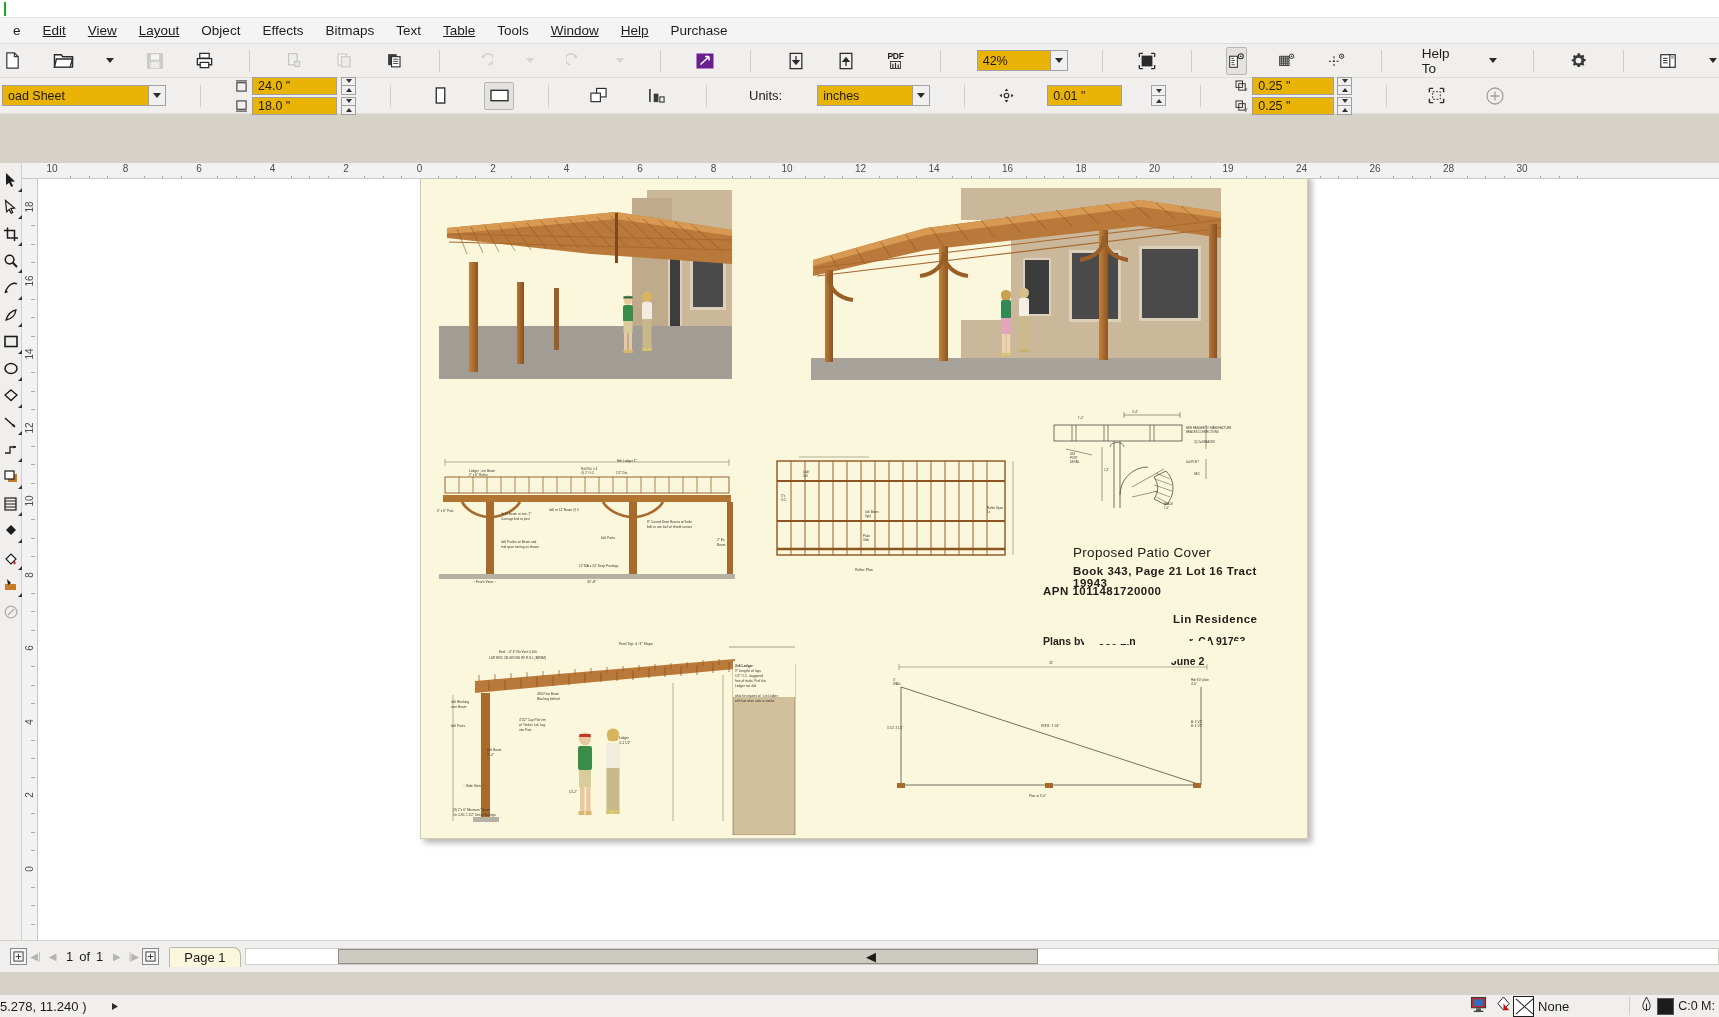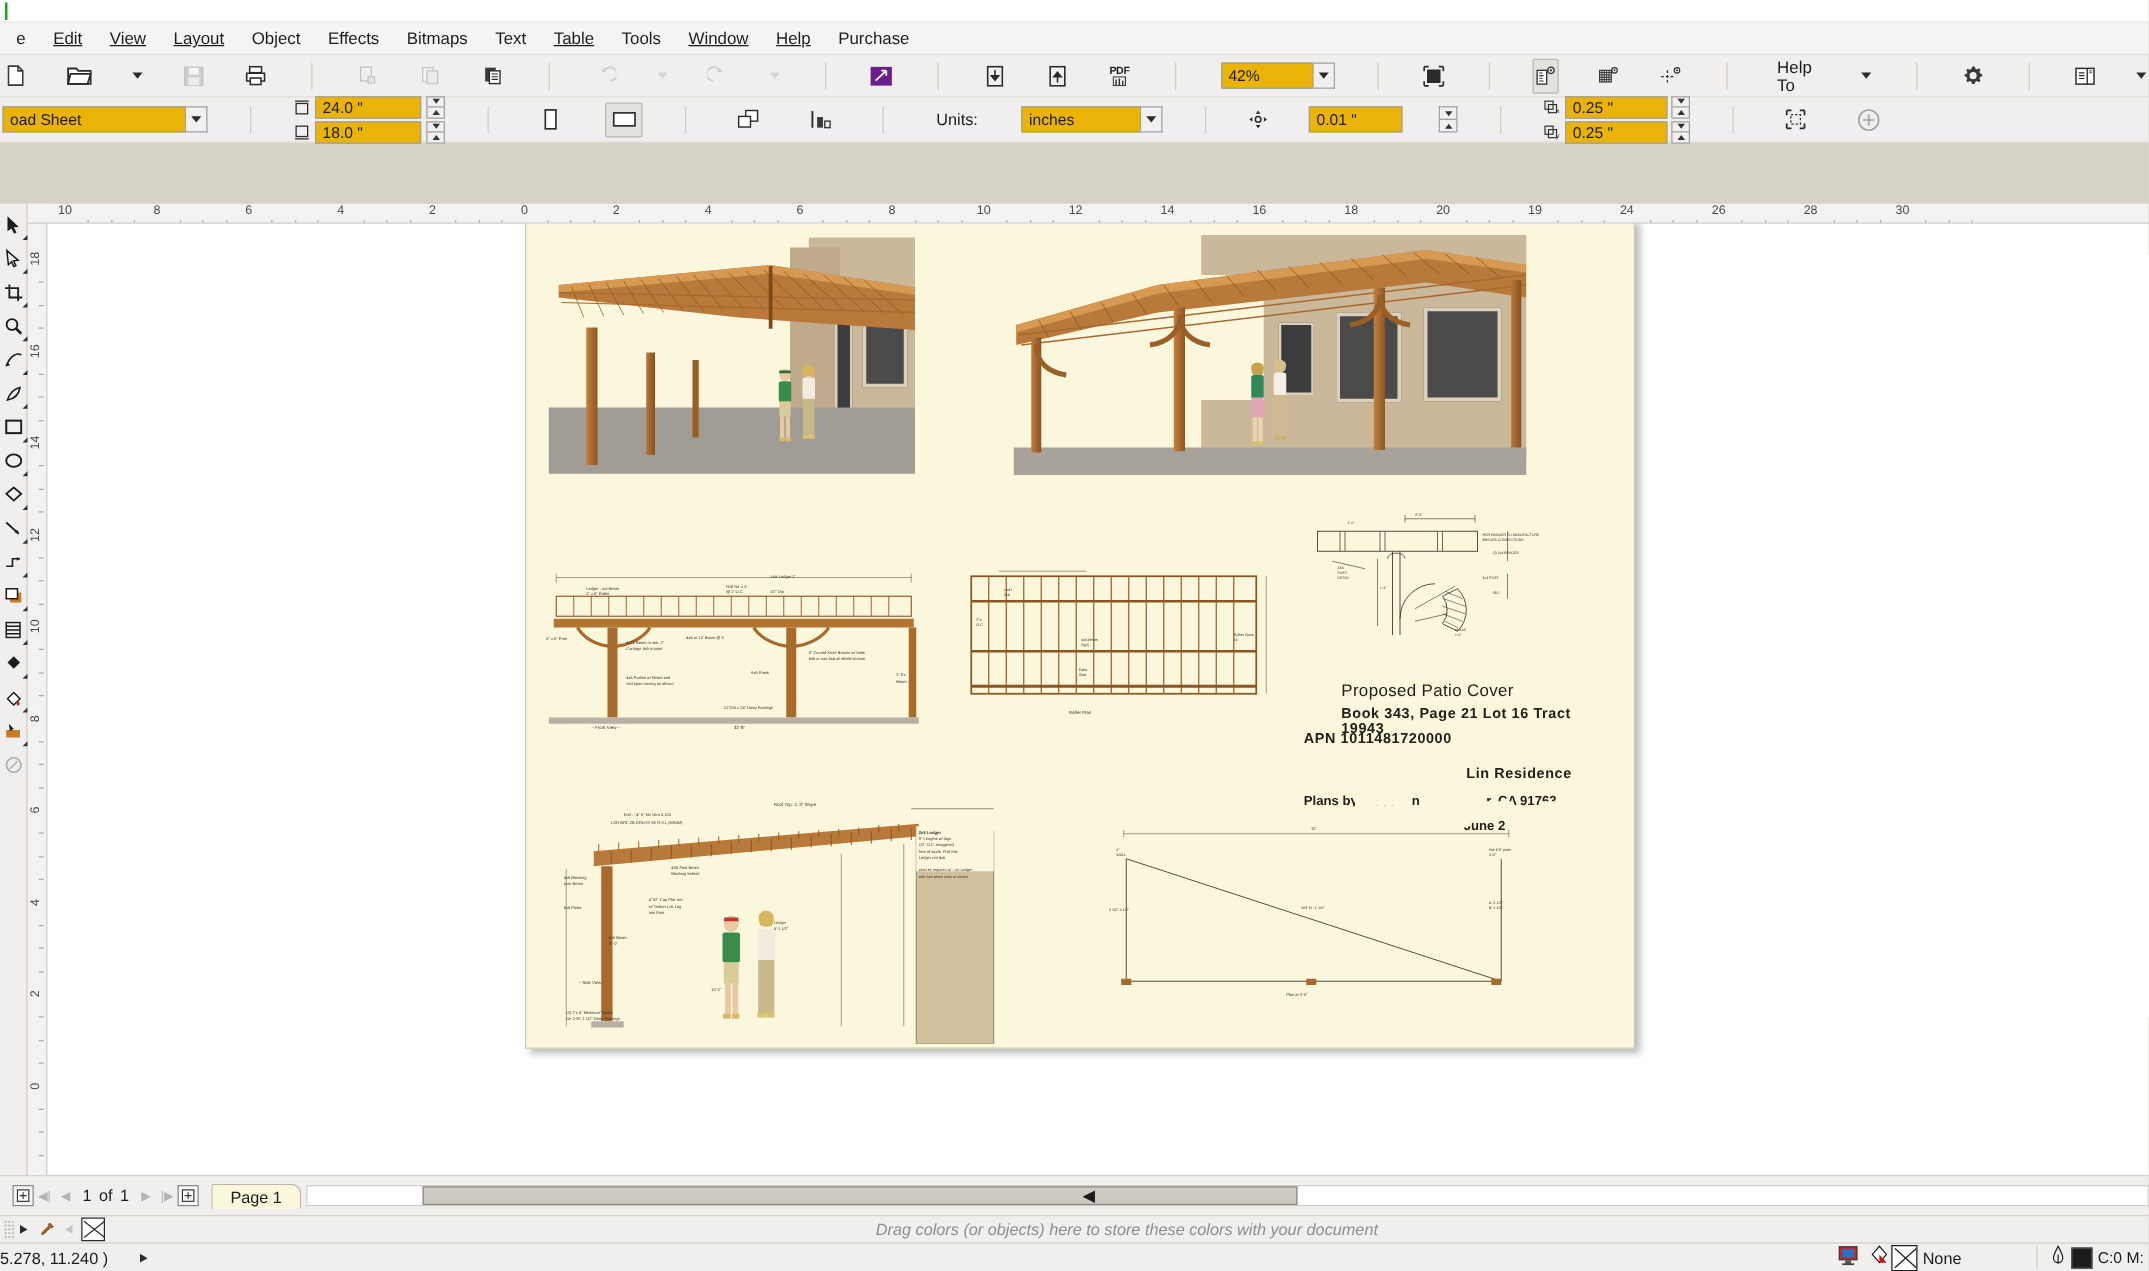--- a/index.html
+++ b/index.html
@@ -1270,40 +1270,20 @@
       <span>Page 1</span>
     </div>
     <div class="hscroll">
       <div class="track">
         <div class="thumb"></div>
       </div>
     </div>
     <div class="sbtn" style="position:absolute;left:866px;">◀</div>
   </div>
 
-  <div class="palettebar">
-    <div class="grip"></div>
-    <div style="width:16px;display:flex;align-items:center;justify-content:center;">
-      <svg width="8" height="9" viewBox="0 0 8 9">
-          <path d="M1 1l6 3.5L1 8z" fill="#2b2b2b"></path>
-        </svg>
-    </div>
-    <div style="width:20px;display:flex;align-items:center;justify-content:center;">
-      <svg width="13" height="13" viewBox="0 0 14 14">
-          <path d="M9.5 1.5l3 3-1.4 1.4-.8-.8-5.6 5.6-2.2.8.8-2.2 5.6-5.6-.8-.8z" fill="#b5651d" stroke="#6b3a10" stroke-width=".7"></path>
-        </svg>
-    </div>
-    <div style="width:16px;display:flex;align-items:center;justify-content:center;opacity:.4;">
-      <svg width="8" height="9" viewBox="0 0 8 9">
-          <path d="M7 1L1 4.5 7 8z" fill="#888"></path>
-        </svg>
-    </div>
-    <div class="swatch-x" style="margin-left:2px;"></div>
-    <div class="hint">Drag colors (or objects) here to store these colors with your document</div>
-  </div>
 
   <div class="statusbar">
     <span class="coords" style="margin-left:0;">5.278, 11.240 )</span>
     <div style="width:28px;display:flex;align-items:center;justify-content:center;margin-left:14px;">
       <svg width="8" height="9" viewBox="0 0 8 9">
           <path d="M1 1l6 3.5L1 8z" fill="#2b2b2b"></path>
         </svg>
     </div>
     <div style="flex:1;"></div>
     <div style="display:flex;align-items:center;gap:9px;">

